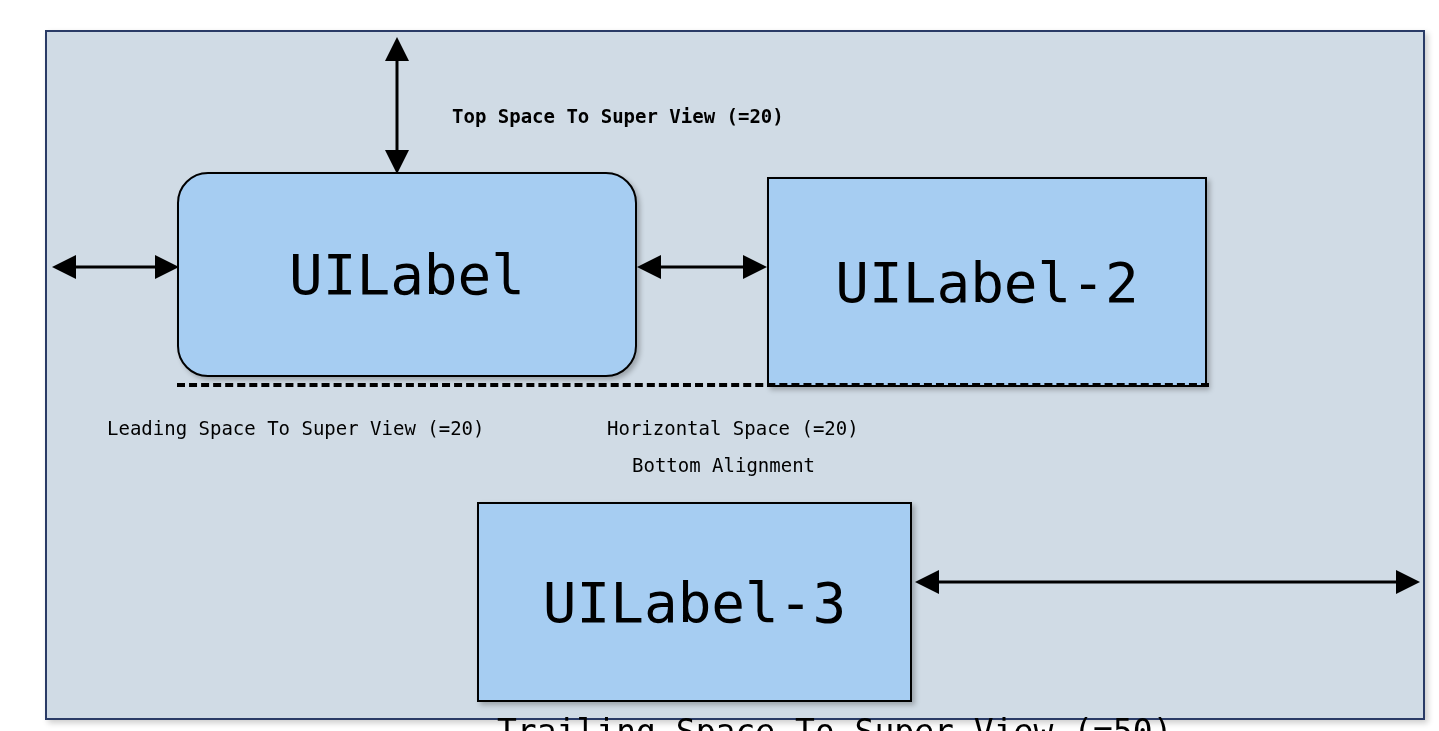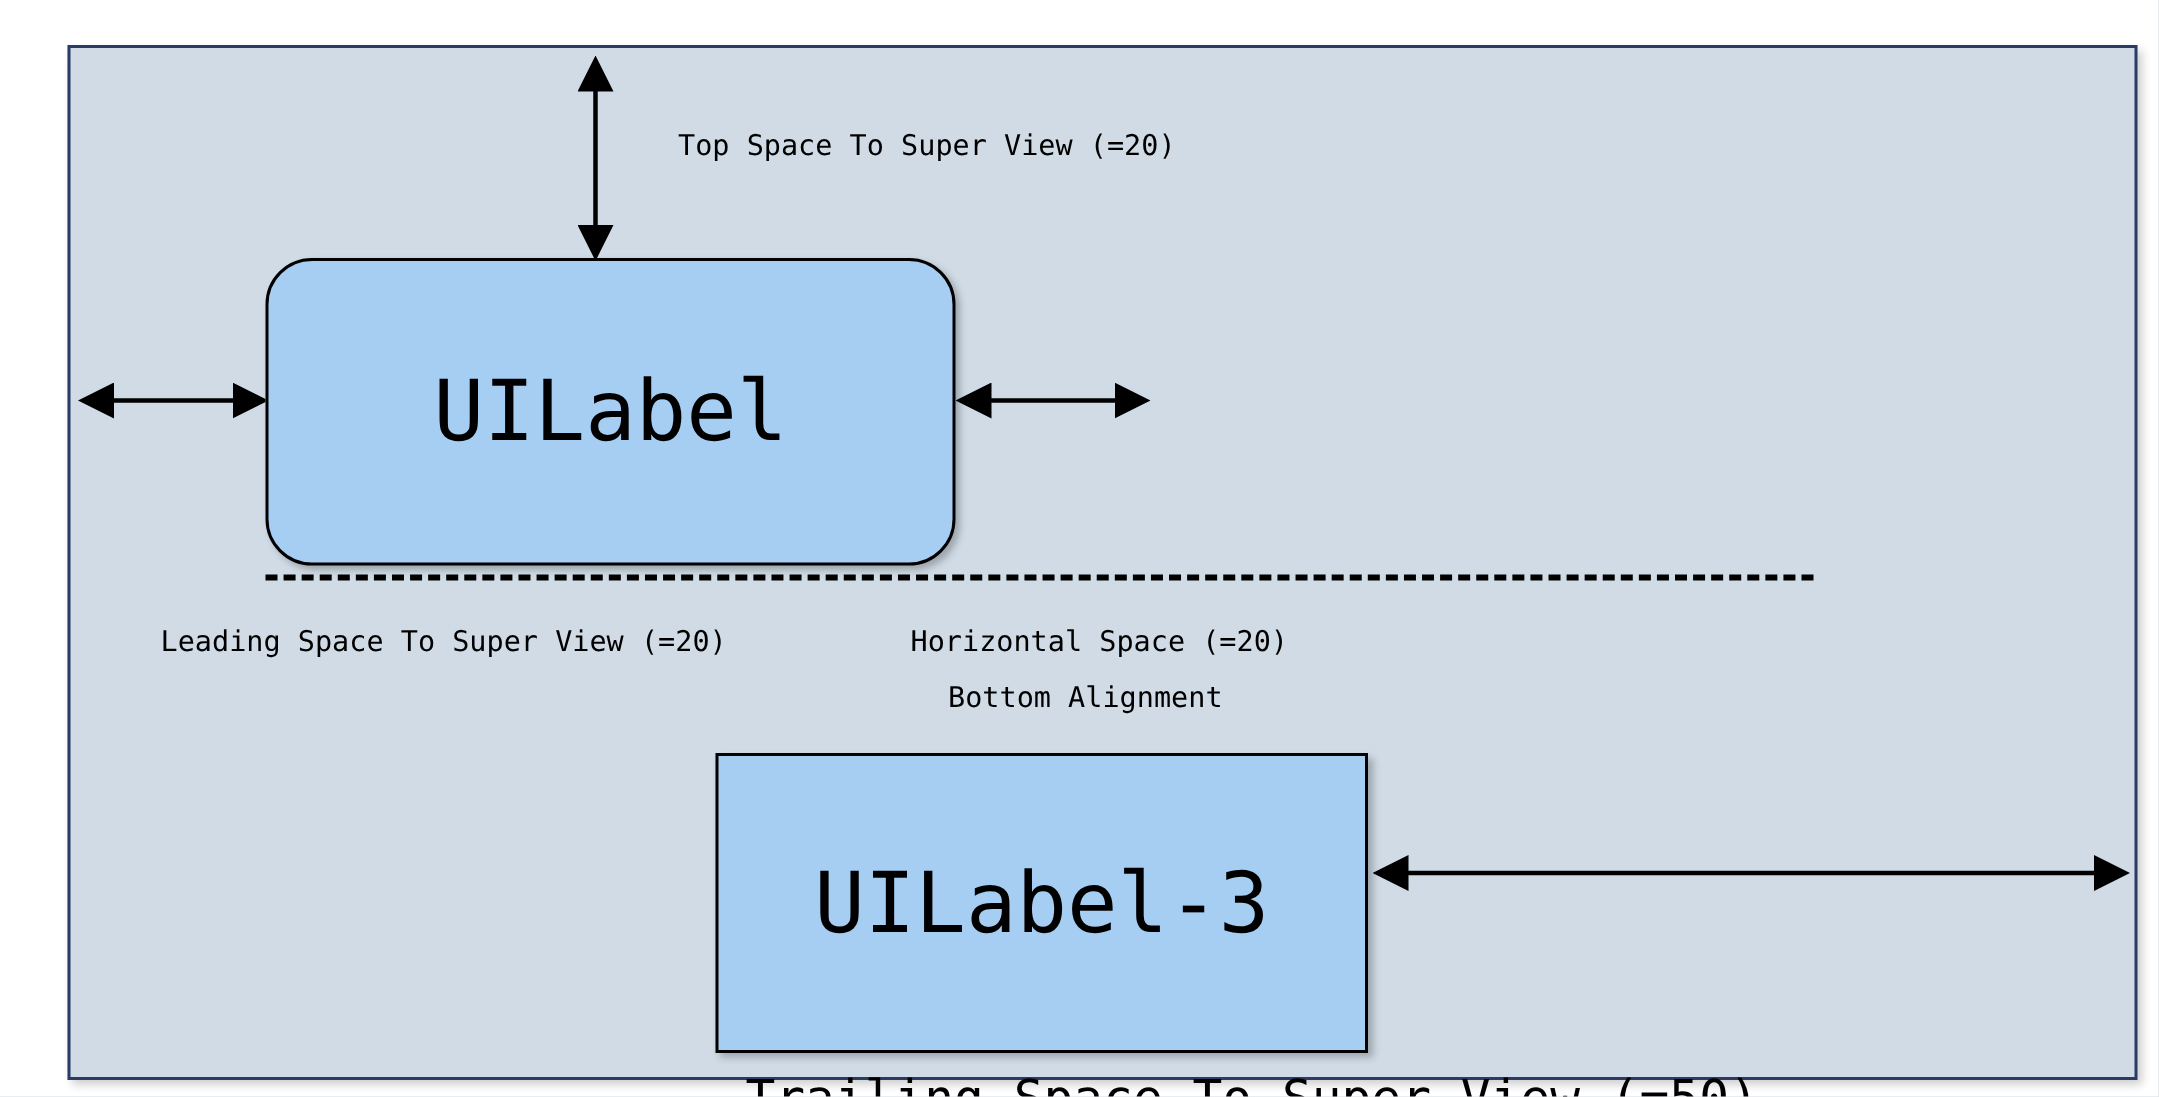--- a/index.html
+++ b/index.html
@@ -35,21 +35,21 @@
     .label-1 { left: 130px; top: 140px; width: 460px; height: 205px; border-radius: 31px; }
     .label-2 { left: 720px; top: 145px; width: 440px; height: 210px; }
     .label-3 { left: 430px; top: 470px; width: 435px; height: 200px; }
 
     .caption {
       position: absolute;
       font-family: monospace;
       font-size: 19px;
       color: #000;
     }
-    .caption-top { left: 405px; top: 54px; }
+    .caption-top { left: 405px; top: 73px; font-weight: bold; }
     .caption-leading { left: 60px; top: 385px; }
     .caption-hspace { left: 560px; top: 385px; text-align: center; }
     .caption-balign { left: 585px; top: 422px; text-align: center; }
     .caption-trailing { left: 450px; top: 680px; font-size: 33px; }
 
     .dashed-line {
       position: absolute;
       left: 130px;
       top: 351px;
       width: 1032px;
@@ -85,20 +85,23 @@
     <line x1="12" y1="20" x2="118" y2="20" stroke="#000" stroke-width="3" marker-start="url(#ah1b)" marker-end="url(#ah1)"></line>
   </svg>
 
   <svg class="arrow" style="left:868px; top:530px; width:505px; height:40px;" viewBox="0 0 505 40">
     <line x1="12" y1="20" x2="493" y2="20" stroke="#000" stroke-width="3" marker-start="url(#ah1b)" marker-end="url(#ah1)"></line>
   </svg>
 
   <div class="label-box label-1">
     <span>UILabel</span>
   </div>
+  <div class="label-box label-2">
+    <span>UILabel-2</span>
+  </div>
   <div class="label-box label-3">
     <span>UILabel-3</span>
   </div>
 
   <div class="dashed-line"></div>
 
   <div class="caption caption-top">Top Space To Super View (=20)</div>
   <div class="caption caption-leading">Leading Space To Super View (=20)</div>
   <div class="caption caption-hspace">Horizontal Space (=20)</div>
   <div class="caption caption-balign">Bottom Alignment</div>

